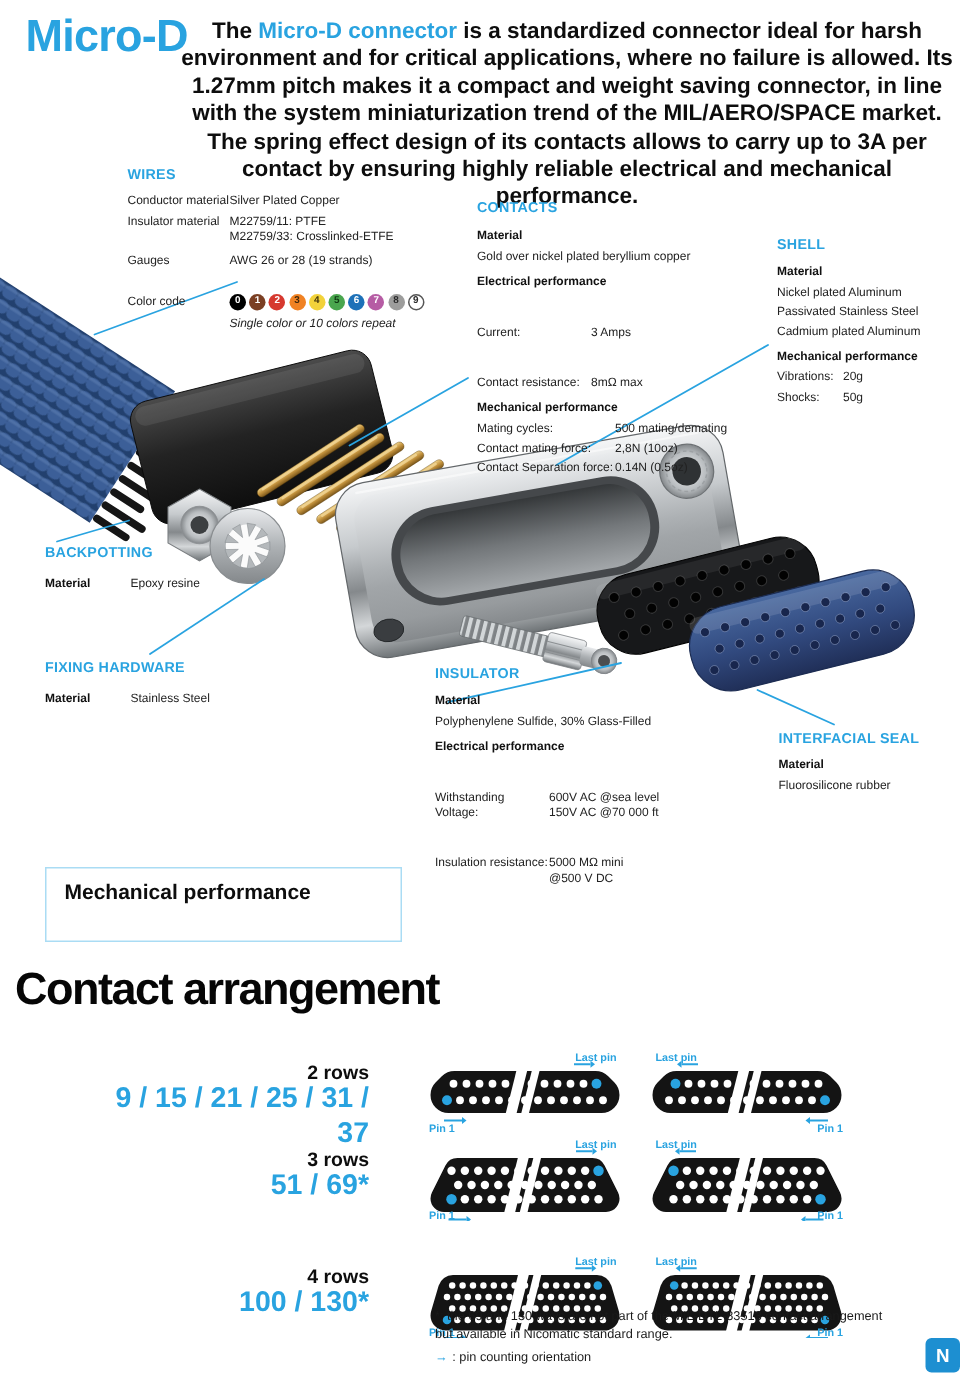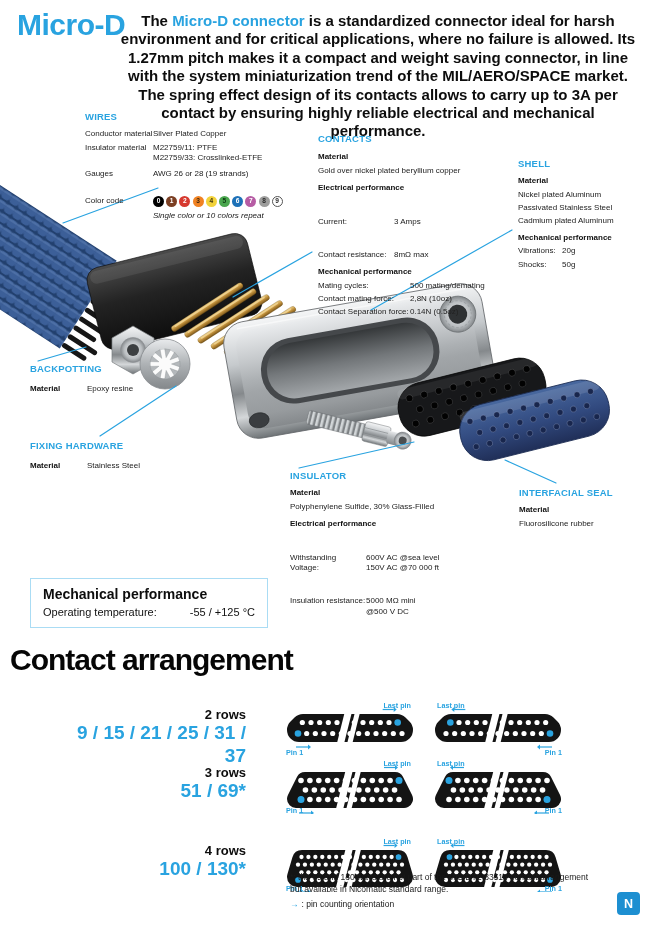--- a/index.html
+++ b/index.html
@@ -386,21 +386,21 @@
   </section>
 
   <section class="spec" style="left:30px;top:440px;width:180px">
     <div class="spec-title">FIXING HARDWARE</div>
     <div class="kv mat" style="margin-top:9px">
         <span class="k sub" style="margin:0">Material</span>
         <span class="v">Stainless Steel</span>
       </div>
   </section>
 
-  <section class="spec" style="left:290px;top:470px;width:200px">
+  <section class="spec" style="left:290px;top:444px;width:200px">
     <div class="spec-title">INSULATOR</div>
     <div class="sub" style="margin-top:2px">Material</div>
     <div>Polyphenylene Sulfide, 30% Glass-Filled</div>
     <div class="sub">Electrical performance</div>
     <div class="kv ce" style="margin-bottom:5px">
         <span class="k">Withstanding Voltage:</span>
         <span class="v">600V AC @sea level
 150V AC @70 000 ft</span>
       </div>
     <div class="kv ce">
@@ -411,24 +411,20 @@
   </section>
 
   <section class="spec" style="left:519px;top:487px;width:125px">
     <div class="spec-title">INTERFACIAL SEAL</div>
     <div class="sub" style="margin-top:2px">Material</div>
     <div>Fluorosilicone rubber</div>
   </section>
 
   <div class="mech-box">
     <div class="t">Mechanical performance</div>
-    <div class="row">
-      <span>Operating temperature:</span>
-      <span>-55 / +125 °C</span>
-    </div>
   </div>
 
   <h2 class="arr-title">Contact arrangement</h2>
   <div class="col-head" style="left:285px">Female</div>
   <div class="col-head" style="left:433px">Male</div>
 
   <div class="arr-section" style="top:698px">
     <div class="arr-label">
       <div class="rows-label">2 rows</div>
       <div class="sizes-label">9 / 15 / 21 / 25 / 31 / 37</div>

